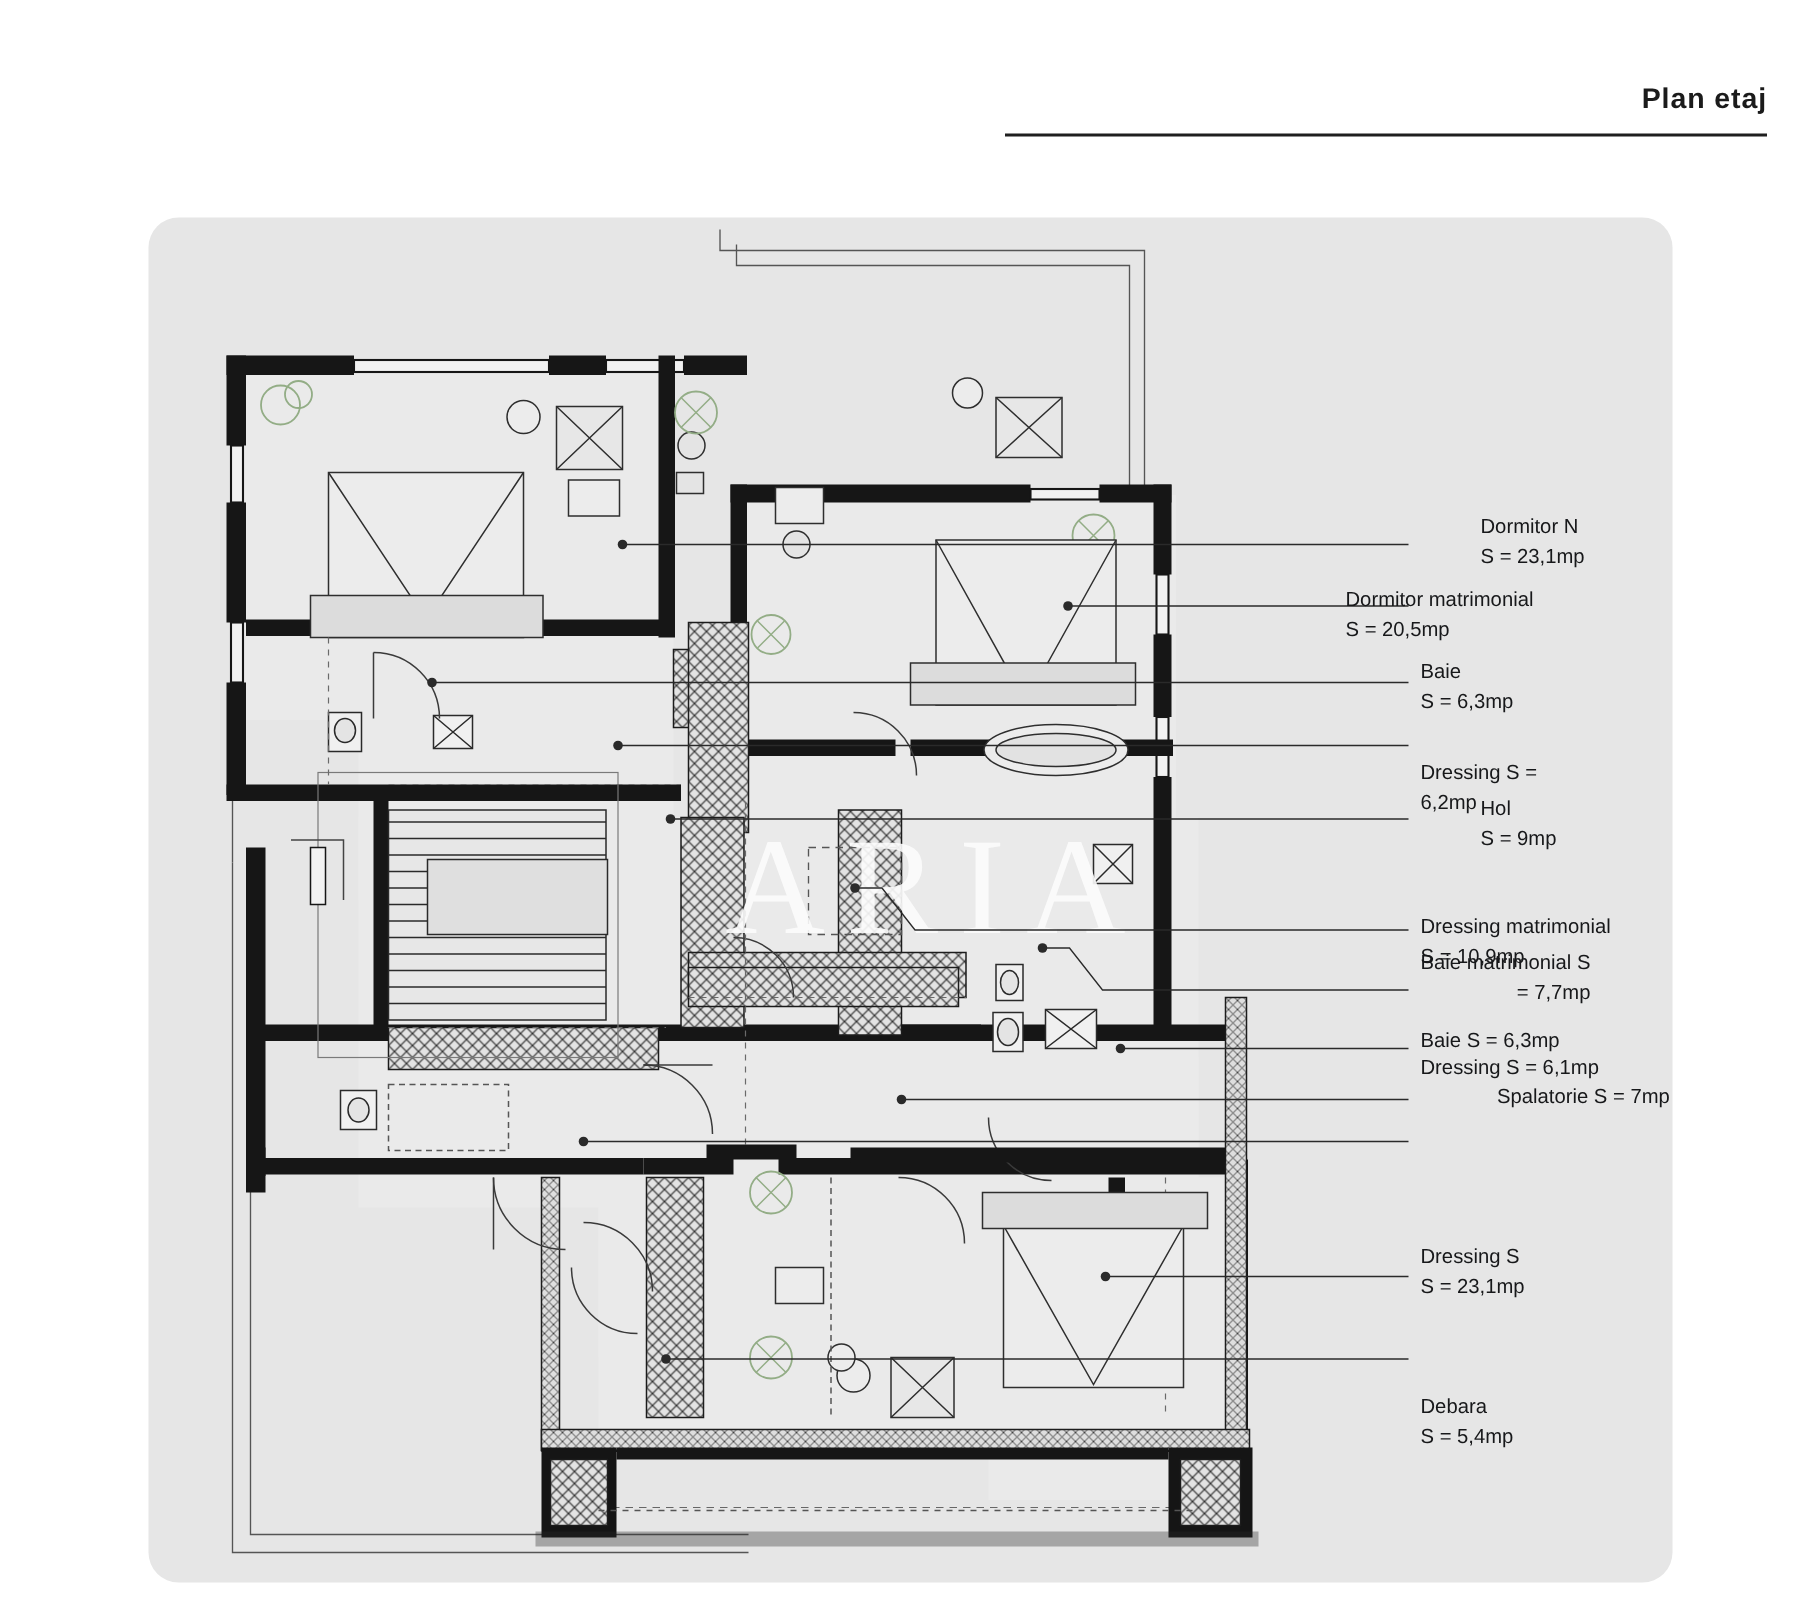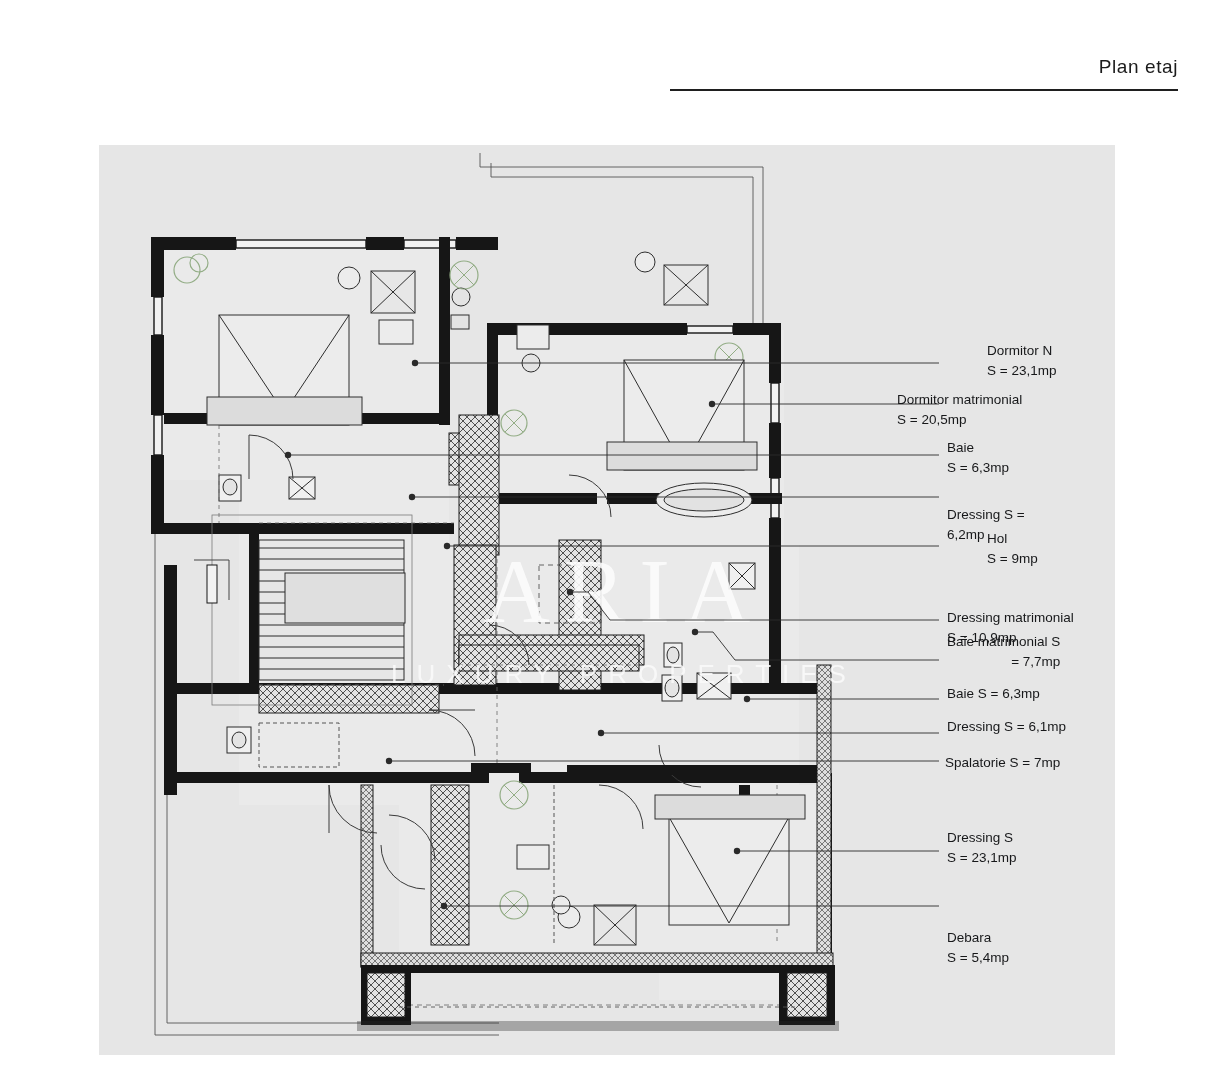--- a/index.html
+++ b/index.html
@@ -16,41 +16,42 @@
     height: 1080px;
     background: #ffffff;
   }
 
   
   .title {
     position: absolute;
     right: 31px;
     top: 56px;
     font-size: 19px;
-    font-weight: normal;
+    font-weight: bold;
     letter-spacing: 0.6px;
     color: #1b1b1b;
   }
   .title-rule {
     position: absolute;
     left: 670px;
     top: 89px;
     width: 508px;
     height: 2px;
     background: #1f1f1f;
   }
 
   
   .panel {
     position: absolute;
     left: 99px;
     top: 145px;
     width: 1016px;
     height: 910px;
     background: #e6e6e6;
+    border-radius: 20px;
   }
 
   .stage {
     position: absolute;
     left: 0; top: 0;
     width: 1016px; height: 910px;
   }
   .stage svg { display: block; }
 
   
@@ -359,21 +360,20 @@
 
         <g fill="#161616">
           <rect x="468" y="620" width="250" height="10"></rect>
           <rect x="372" y="618" width="60" height="10"></rect>
         </g>
       </svg>
     </div>
 
     <div class="watermark">
       <div class="wm-main">ARIA</div>
-      <div class="wm-sub">LUXURY PROPERTIES</div>
     </div>
   </div>
 
   <svg class="annots" id="leaders">
       <path d="M939,363 L415,363" fill="none" stroke="#2a2a2a" stroke-width="0.9"></path>
       <circle cx="415" cy="363" r="3.2" fill="#2a2a2a"></circle>
       <path d="M939,404 L712,404" fill="none" stroke="#2a2a2a" stroke-width="0.9"></path>
       <circle cx="712" cy="404" r="3.2" fill="#2a2a2a"></circle>
       <path d="M939,455 L288,455" fill="none" stroke="#2a2a2a" stroke-width="0.9"></path>
       <circle cx="288" cy="455" r="3.2" fill="#2a2a2a"></circle>
@@ -405,21 +405,21 @@
 S = 6,3mp</div>
       <div class="annot" style="left: 947px; top: 505px;">Dressing S =
 6,2mp</div>
       <div class="annot" style="left: 987px; top: 529px;">Hol
 S = 9mp</div>
       <div class="annot" style="left: 947px; top: 587px; margin-top: 21px;">Dressing matrimonial
 S = 10,9mp</div>
       <div class="annot" style="left: 947px; top: 632px; text-align: right;">Baie matrimonial S
 = 7,7mp</div>
       <div class="annot" style="left: 947px; top: 684px;">Baie S = 6,3mp</div>
-      <div class="annot" style="left: 947px; top: 702px; margin-top: 15px;">Dressing S = 6,1mp</div>
-      <div class="annot" style="left: 945px; top: 721px; margin-top: 32px;">Spalatorie S = 7mp</div>
+      <div class="annot" style="left: 947px; top: 702px;">Dressing S = 6,1mp</div>
+      <div class="annot" style="left: 998px; top: 721px;">Spalatorie S = 7mp</div>
       <div class="annot" style="left: 947px; top: 828px;">Dressing S
 S = 23,1mp</div>
       <div class="annot" style="left: 947px; top: 928px;">Debara
 S = 5,4mp</div>
     </div>
 
 </div>
 
 </body></html>

